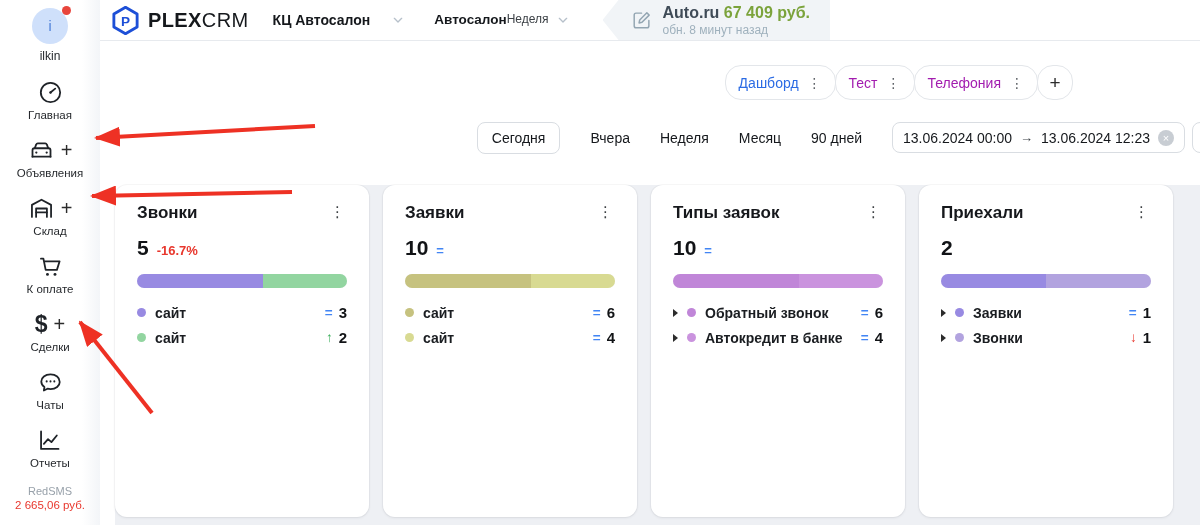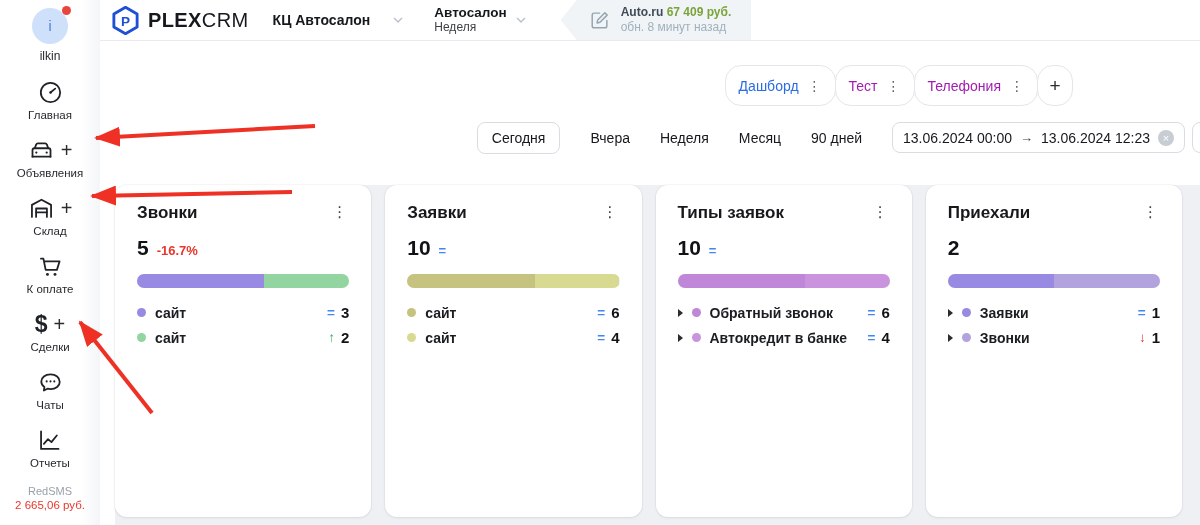--- a/index.html
+++ b/index.html
@@ -26,35 +26,35 @@
 
   
   .header { position:absolute; left:100px; right:0; top:0; height:41px; background:#fff;
     border-bottom:1px solid #e7eaee; display:flex; align-items:center; z-index:1; }
   .brand { display:flex; align-items:center; gap:7px; margin-left:10px; }
   .brand-text { font-size:20px; letter-spacing:.4px; color:#15181c; }
   .brand-bold { font-weight:800; }
   .org-select { display:flex; align-items:center; gap:20px; margin-left:24px; cursor:pointer; }
   .org-select-label { font-size:14px; font-weight:700; color:#15181c; }
   .branch-select { display:flex; align-items:center; gap:6px; margin-left:28px; cursor:pointer; }
-  .branch-lines { display:flex; flex-direction:column; line-height:1.15; }
+  .branch-lines { display:flex; flex-direction:row; line-height:1.15;align-items:center; }
   .branch-title { font-size:13.5px; font-weight:700; color:#15181c; }
   .branch-subtitle { font-size:12px; color:#3c4146; }
   .autoru-panel { margin-left:32px; height:40px; background:#f1f4f7; display:flex; align-items:center;
     gap:10px; padding:0 20px 0 28px; clip-path:polygon(16px 0, 100% 0, 100% 100%, 16px 100%, 0 50%); }
   .autoru-lines { display:flex; flex-direction:column; line-height:1.25; }
-  .autoru-line1 { font-size:12px; font-weight:600; color:#3f4b57; }
+  .autoru-line1 { font-size:16px; font-weight:600; color:#3f4b57; }
   .autoru-balance { color:#7ba33b; font-weight:700; }
   .autoru-updated { font-size:12px; color:#9fb1bd; }
 
   
   .main { position:absolute; left:100px; top:41px; right:0; bottom:0; background:#fff; }
 
   .tabs-row { position:absolute; top:24px; right:127px; display:flex; }
-  .tab { height:41px; display:flex; align-items:center; gap:9px; padding:0 13px; background:#fff;
+  .tab { height:35px; display:flex; align-items:center; gap:9px; padding:0 13px; background:#fff;
     border:1px solid #e3e6ea; border-radius:16px; margin-left:-1px; cursor:pointer; }
   .tab-label { font-size:14px; color:#a21caf; }
   .tab.active .tab-label { color:#2b6be4; font-weight:500; }
   .kebab { font-size:14px; color:#5f6368; line-height:1; }
   .tab-add { width:36px; justify-content:center; font-size:19px; color:#2c2c2c; padding:0; }
 
   .filters-row { position:absolute; top:81px; left:16px; right:15px; height:31px; display:flex;
     justify-content:flex-end; align-items:center; gap:30px; }
   .preset { font-size:14px; color:#15181c; background:none; border:none; cursor:pointer;
     font-family:inherit; }
@@ -63,21 +63,21 @@
     display:flex; align-items:center; gap:8px; padding:0 10px; cursor:pointer; }
   .date-text { font-size:14px; color:#15181c; }
   .date-arrow { font-size:13px; color:#3c4146; }
   .date-clear { width:16px; height:16px; border-radius:50%; background:#c8cdd3; color:#fff;
     font-size:11px; line-height:16px; text-align:center; }
   .right-sliver { position:absolute; top:81px; right:-8px; width:16px; height:31px;
     border:1px solid #d9dde2; border-radius:8px; background:#fff; }
 
   
   .cards-row { position:absolute; top:144px; left:15px; right:0; bottom:0; background:#eef0f4;
-    border-top-left-radius:14px; display:flex; gap:14px; padding-right:18px; }
+    border-top-left-radius:14px; display:flex; gap:14px; padding-right:27px; }
   .card { flex:1; background:#fff; border-radius:12px; margin-bottom:8px;
     box-shadow:0 1px 3px rgba(16,24,40,.07), 0 0 0 1px rgba(16,24,40,.03); padding:18px 22px; }
   .card-head { display:flex; justify-content:space-between; align-items:flex-start; }
   .card-title { font-size:17px; font-weight:700; color:#16181c; }
   .card-kebab { font-size:15px; color:#3c4043; cursor:pointer; padding:0 2px; }
   .card-value-row { margin-top:13px; display:flex; align-items:baseline; gap:8px; }
   .card-value { font-size:21px; font-weight:700; color:#111316; }
   .card-delta { font-size:13px; font-weight:700; }
   .bar { margin-top:14px; height:14px; border-radius:7px; overflow:hidden; display:flex; background:#eceef2; }
   .bar > div { height:100%; }

